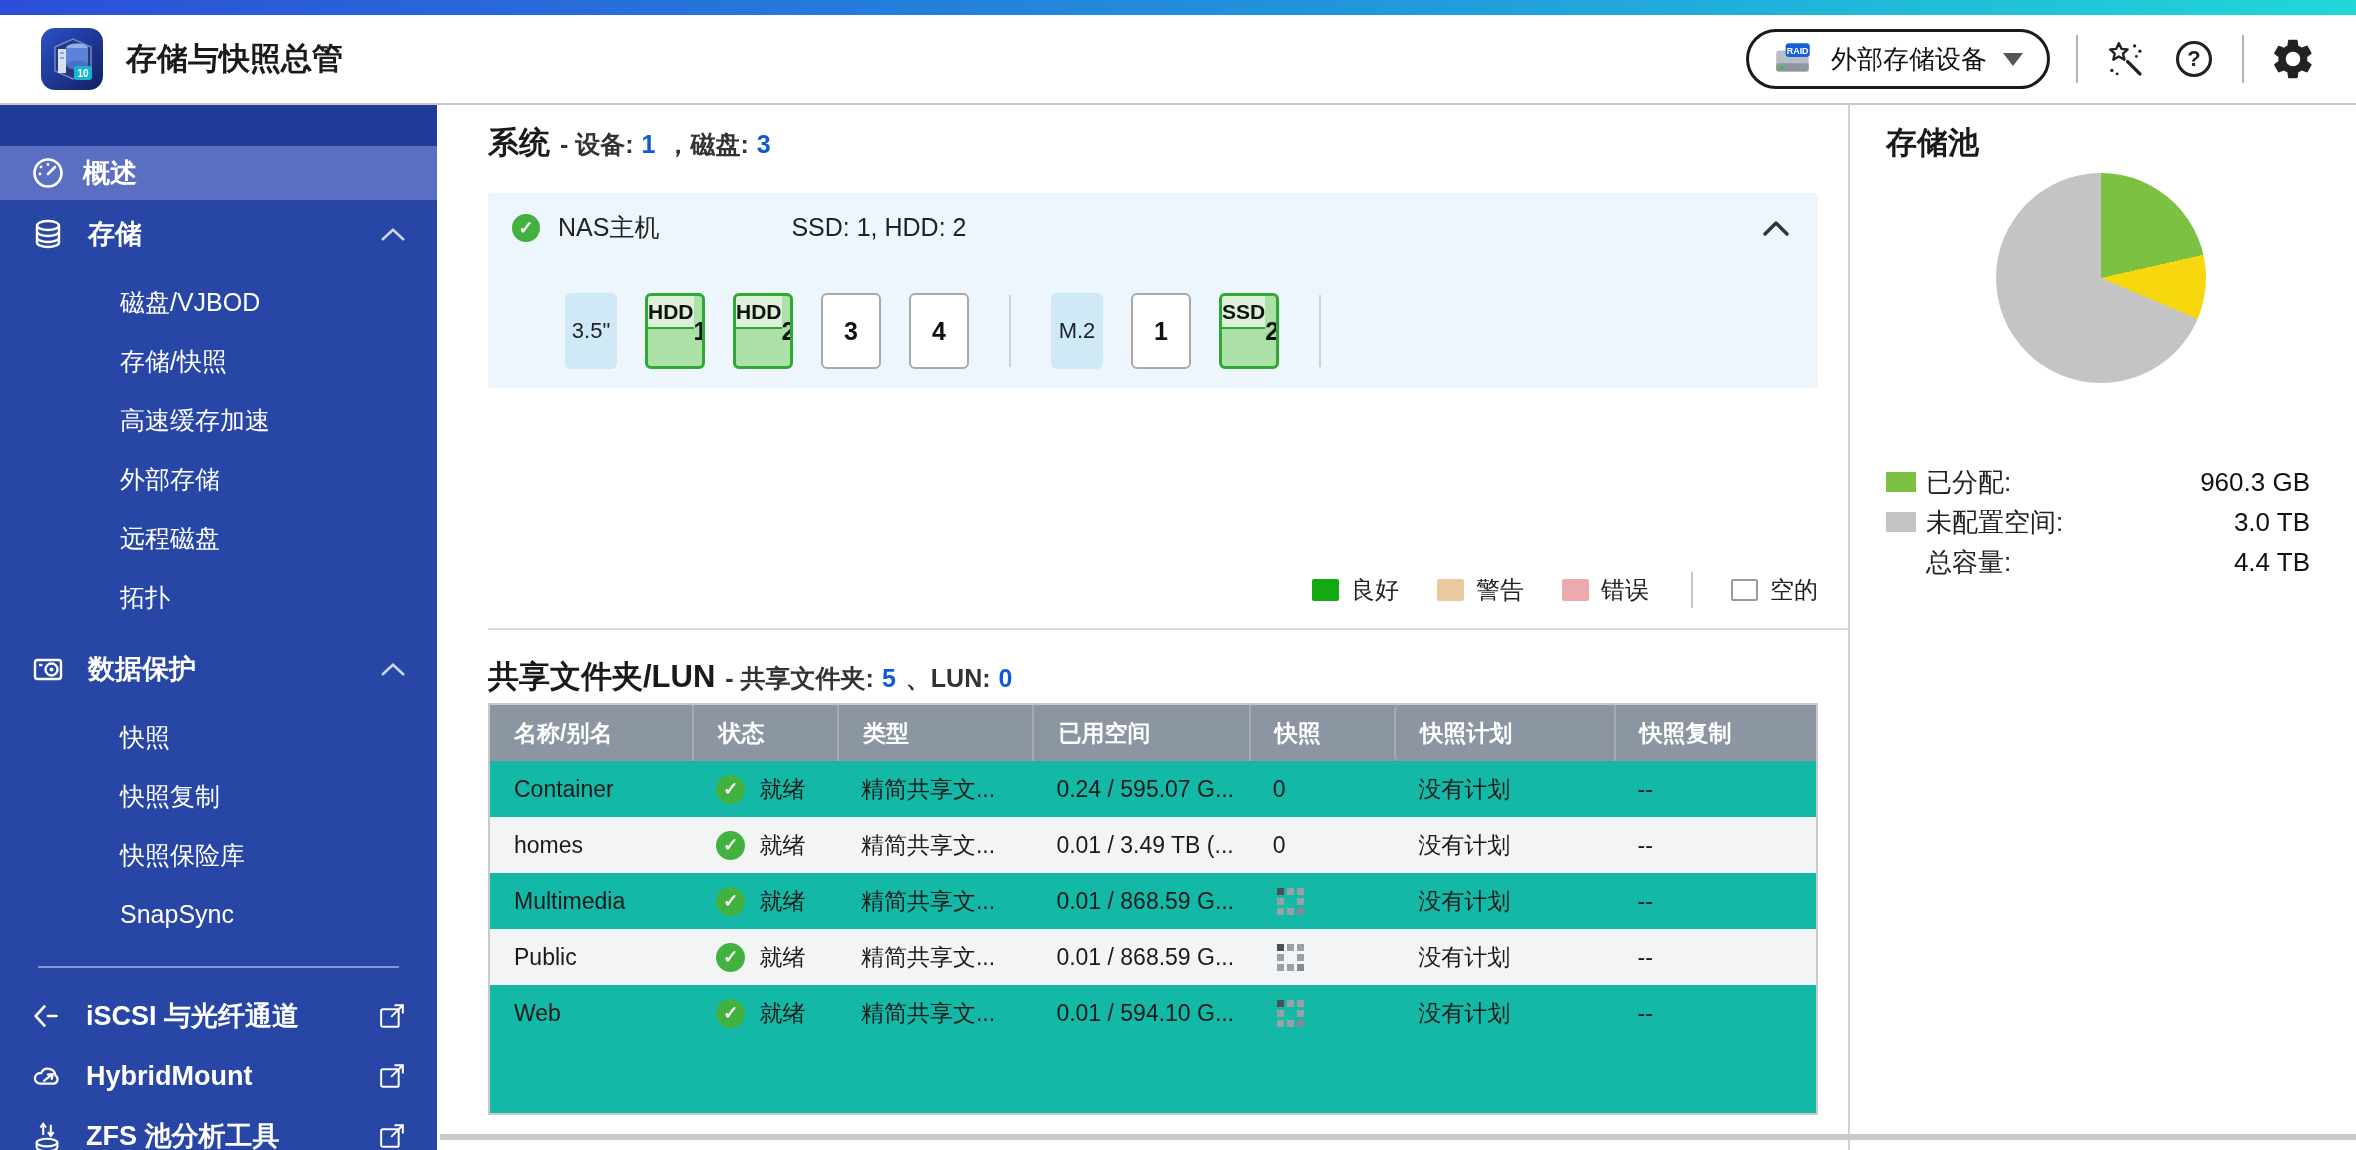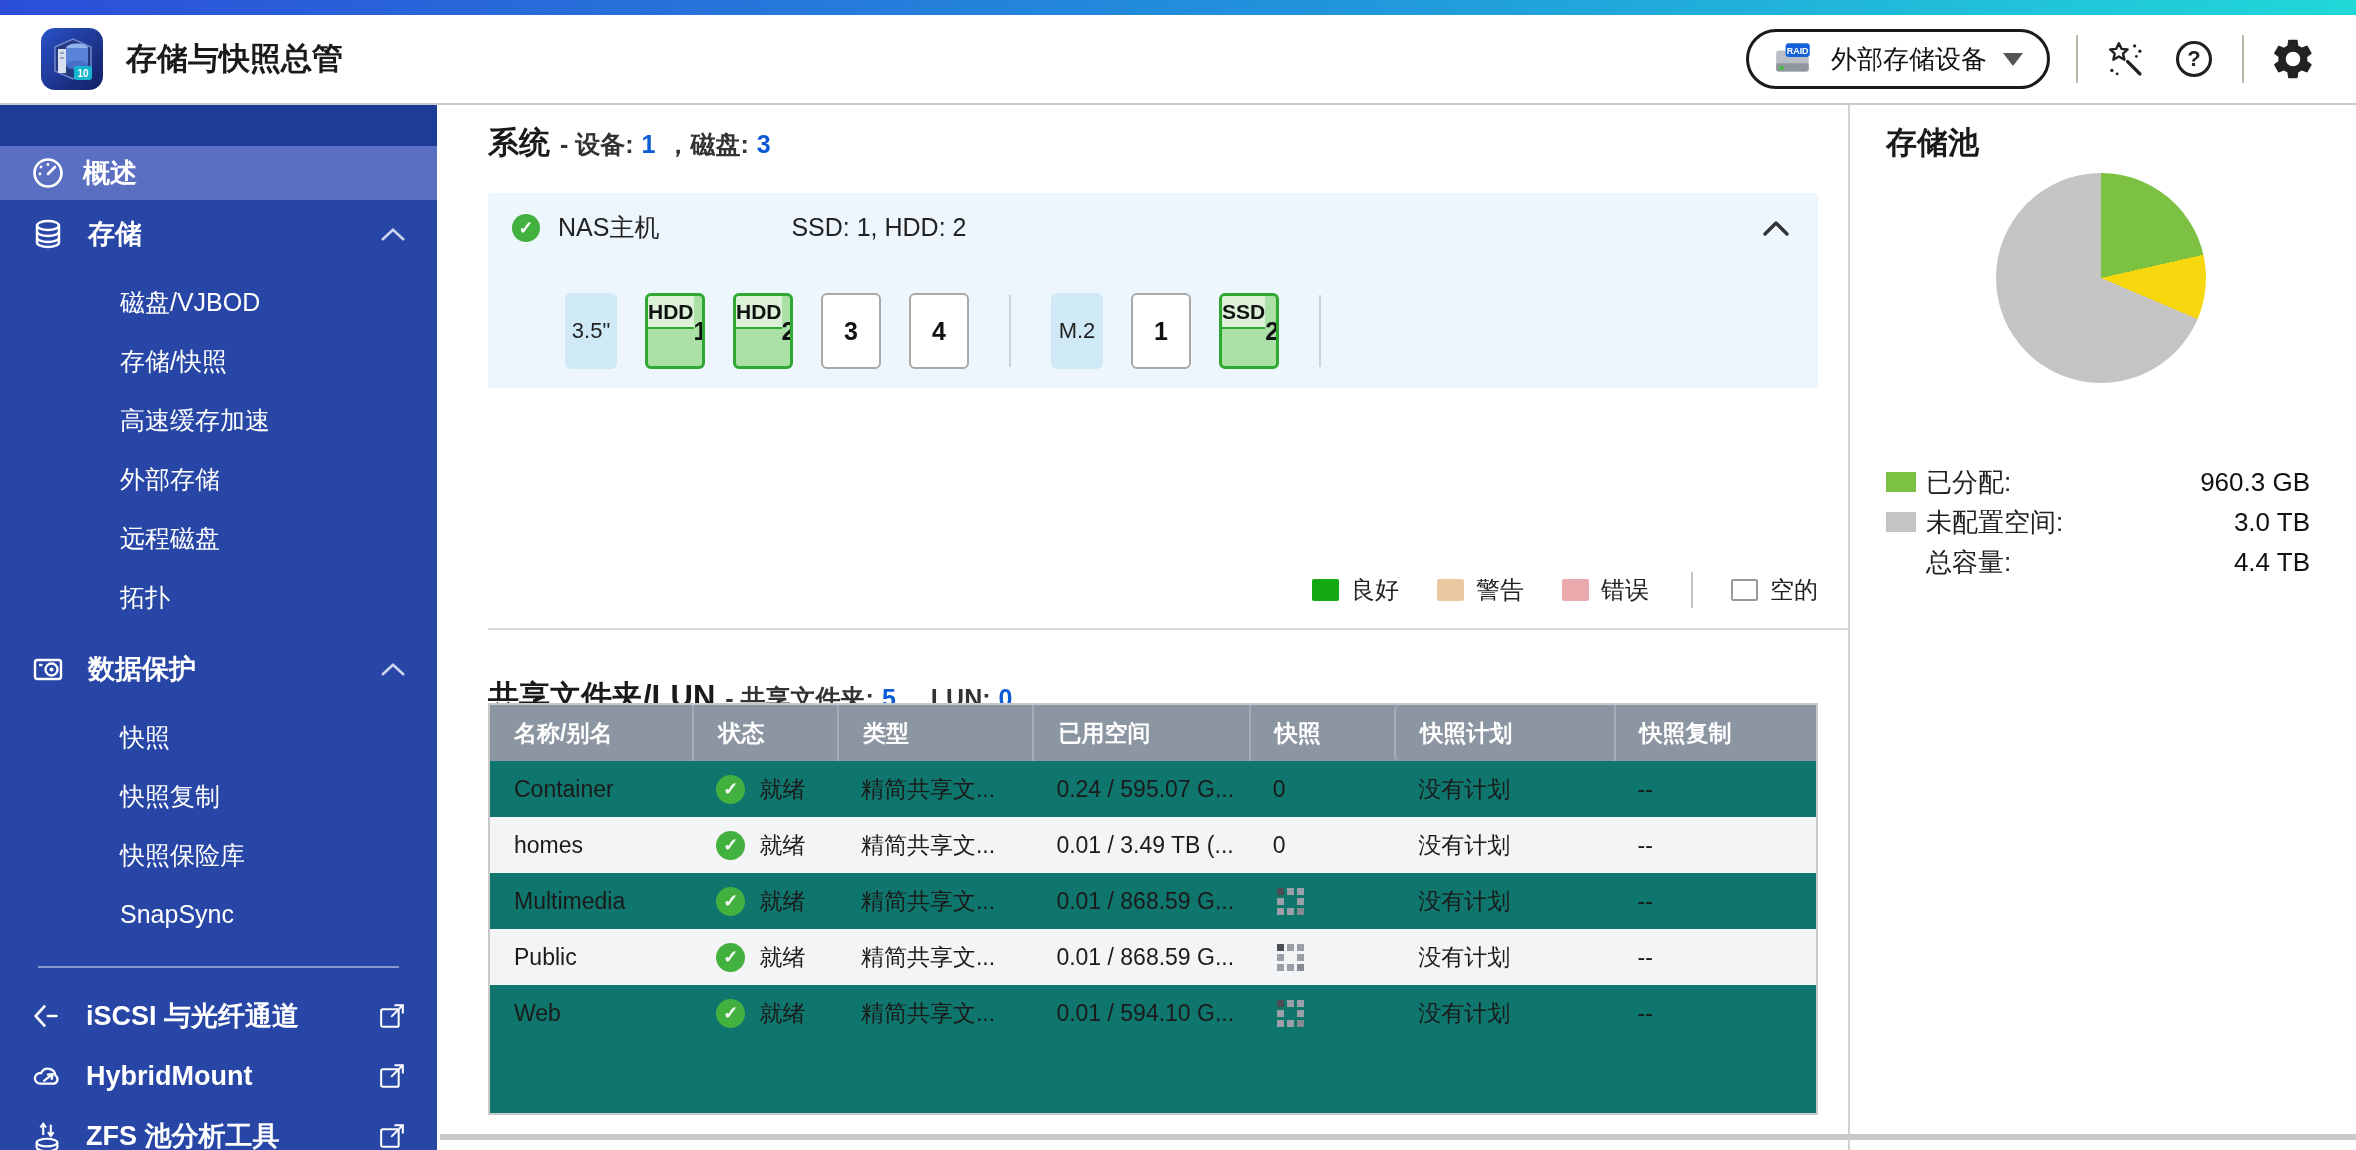--- a/index.html
+++ b/index.html
@@ -64,21 +64,21 @@
 
   .legend{position:absolute;left:488px;top:572px;width:1330px;display:flex;justify-content:flex-end;
           align-items:center;gap:16px;font-size:24px;color:#222;}
   .legend-item{display:flex;align-items:center;gap:12px;margin-left:22px;}
   .legend-swatch{width:27px;height:22px;border-radius:2px;}
   .legend-swatch.empty{background:#fff;border:2px solid #9a9a9a;}
   .legend-vbar{width:2px;height:36px;background:#c4c4c4;margin-left:26px;}
 
   .sect-divider{position:absolute;left:488px;top:628px;width:1360px;height:2px;background:#d9d9d9;}
 
-  .table{position:absolute;left:488px;top:703px;width:1330px;height:412px;border:2px solid #c9c9c9;background:#0f766e;}
+  .table{position:absolute;left:488px;top:703px;width:1330px;height:412px;border:2px solid #c9c9c9;background:#14b8a6;}
   .thead{display:flex;height:56px;background:#8c96a2;color:#fff;font-size:23px;font-weight:bold;}
   .th{display:flex;align-items:center;padding-left:24px;border-left:2px solid #a4acb6;}
   .th:first-child{border-left:none;}
   .tr{display:flex;height:56px;align-items:center;font-size:23px;color:#1a1a1a;cursor:pointer;}
   .tr.alt{background:#f3f4f6;}
   .td{display:flex;align-items:center;padding-left:24px;overflow:hidden;white-space:nowrap;}
   .c0{width:203px;} .c1{width:145px;} .c2{width:196px;} .c3{width:217px;} .c4{width:146px;} .c5{width:220px;border-radius:6px;} .c6{width:203px;}
   .st-check{width:29px;height:29px;border-radius:50%;background:#43b13f;color:#fff;font-size:18px;font-weight:bold;
             display:flex;align-items:center;justify-content:center;margin-right:14px;flex:0 0 auto;}
   .grid-icon{width:7px;height:7px;background:#4a4f55;display:inline-block;margin:0 20px 20px 4px;
@@ -365,21 +365,21 @@
       </div>
       <div class="legend-vbar"></div>
       <div class="legend-item">
         <div class="legend-swatch empty"></div>
         <span>空的</span>
       </div>
     </div>
 
   <div class="sect-divider"></div>
 
-  <div class="sect-title" style="left:488px;top:676px;justify-content:space-between;">
+  <div class="sect-title" style="left:488px;top:656px;justify-content:space-between;">
     <span class="t-big">共享文件夹/LUN</span>
     <span class="t-sub">- 共享文件夹:</span>
     <span class="t-num">5</span>
     <span class="t-sub">、LUN:</span>
     <span class="t-num">0</span>
   </div>
 
   <div class="table">
     <div class="thead" id="thead">
         <div class="th c0">名称/别名</div>

